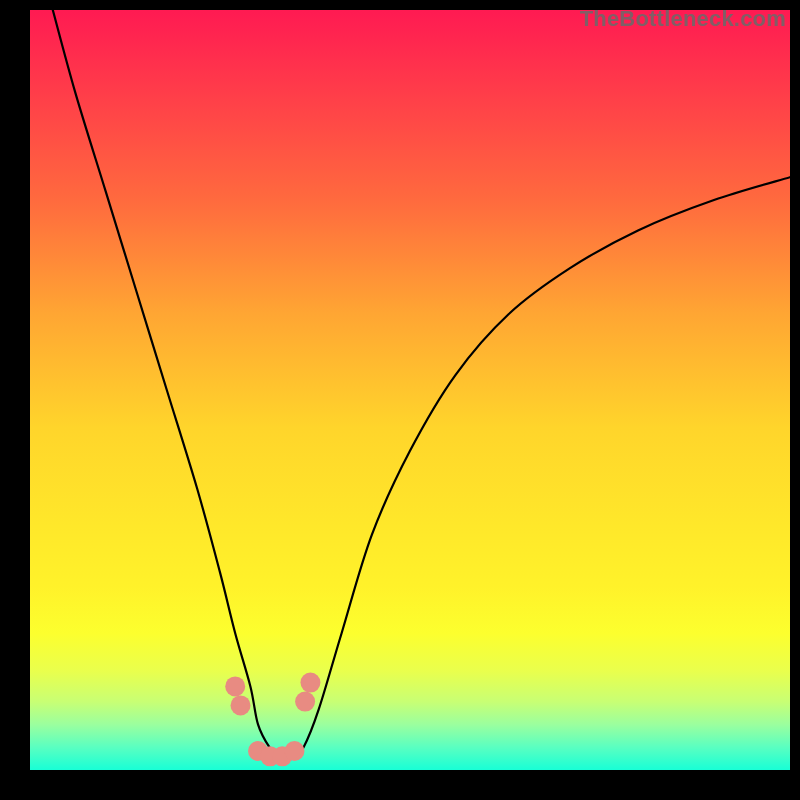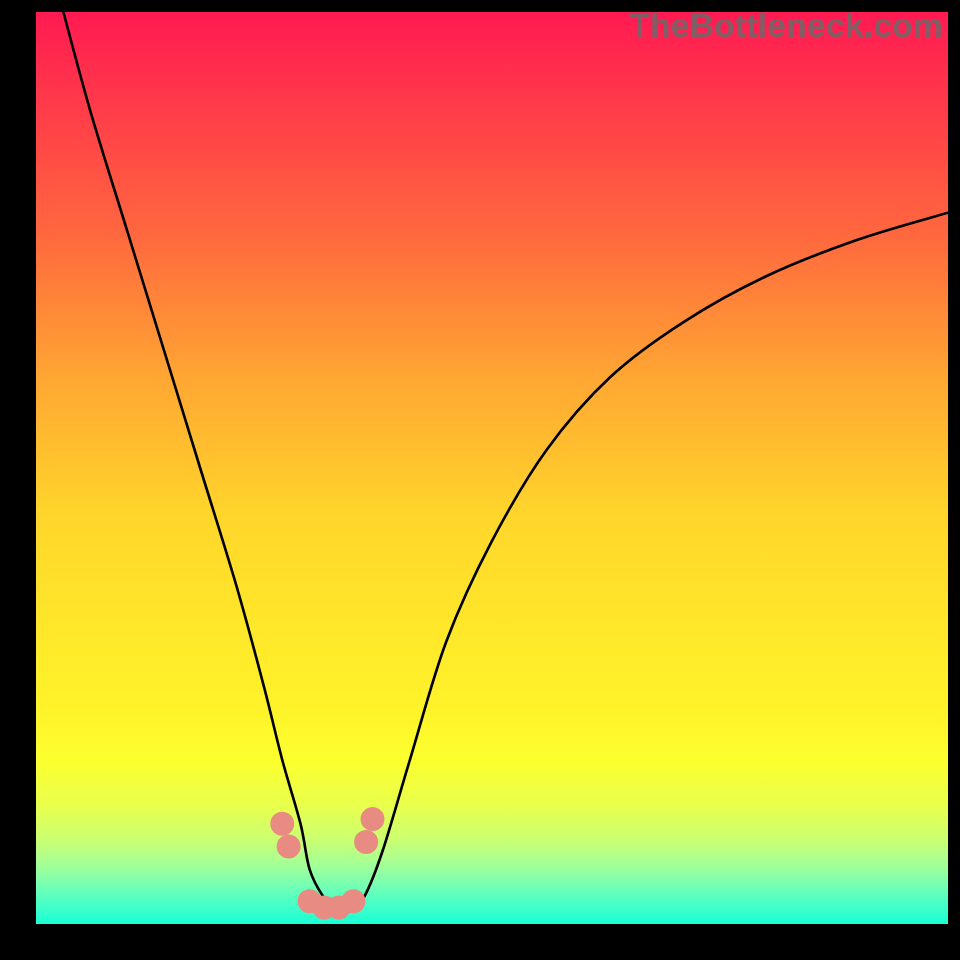--- a/index.html
+++ b/index.html
@@ -30,21 +30,21 @@
       #9bff9e 94%,
       #5affc1 97%,
       #18ffd6 100%
     );
   }
   .watermark {
     position: absolute;
     top: 6px;
     right: 14px;
     font-family: Arial, Helvetica, sans-serif;
-    font-size: 28px;
+    font-size: 22px;
     font-weight: 600;
     color: #6a6a6a;
     letter-spacing: 0.2px;
     opacity: 0.85;
     user-select: none;
   }
   svg.curve {
     position: absolute;
     left: 0;
     top: 0;

